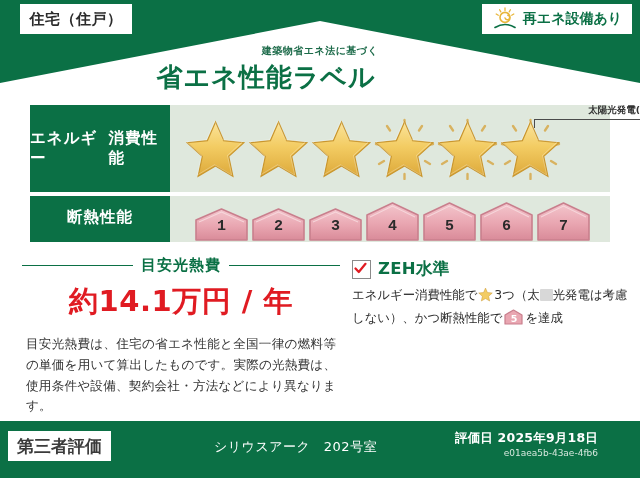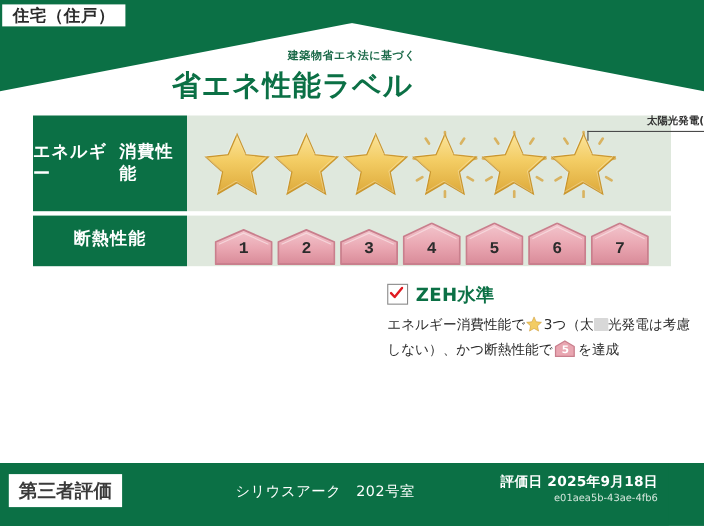--- a/index.html
+++ b/index.html
@@ -8,21 +8,21 @@
     font-family:"DejaVu Sans","Liberation Sans",sans-serif;
     background:#0b7045;
   }
   #label-root{position:relative;width:640px;height:478px;background:#0b7045;}
 
   
   .top-badge{
     position:absolute;background:#ffffff;display:flex;align-items:center;
     justify-content:center;font-weight:bold;color:#2b2b2b;
   }
-  #badge-house-type{left:2px;top:4px;width:112px;height:20px;font-size:15px;letter-spacing:.5px;}
+  #badge-house-type{left:20px;top:4px;width:112px;height:30px;font-size:15px;letter-spacing:.5px;}
   #badge-renewable{right:8px;top:4px;width:150px;height:30px;gap:5px;font-size:14px;color:#0b7045;}
   #badge-renewable .sun-wrap{width:26px;height:24px;flex:0 0 26px;}
 
   
   #house-body{
     position:absolute;left:0;top:21px;width:640px;height:400px;
     background:#ffffff;
     clip-path:polygon(0 62px, 320px 0, 640px 62px, 640px 400px, 0 400px);
   }
 
@@ -82,21 +82,21 @@
     letter-spacing:.5px;
   }
   #cost-note{
     margin-top:12px;font-size:12.6px;color:#333;line-height:1.65;text-align:justify;
     padding:0 4px;
   }
 
   
   #criteria{position:absolute;left:352px;top:258px;width:276px;}
   .crit{margin-bottom:11px;}
-  .crit-head{display:flex;align-items:flex-start;gap:7px;}
+  .crit-head{display:flex;align-items:center;gap:7px;}
   .check-box{
     width:17px;height:17px;border:1.6px solid #8a8a8a;background:#fff;
     position:relative;flex:0 0 17px;
   }
   .check-box svg{position:absolute;left:1px;top:1px;}
   .crit-title{font-size:16.5px;font-weight:bold;color:#0b7045;letter-spacing:.3px;}
   .crit-body{
     margin-top:5px;font-size:12.4px;color:#2b2b2b;line-height:1.62;
   }
   .inline-ico{display:inline-block;vertical-align:-3px;margin:0 1px;}
@@ -142,20 +142,37 @@
 <body>
 
 <div id="label-root">
 
   <div id="house-body"></div>
 
   <div class="top-badge" id="badge-house-type">
     <span>住宅（住戸）</span>
   </div>
 
+  <div class="top-badge" id="badge-renewable">
+    <span class="sun-wrap">
+      <svg width="26" height="24" viewBox="0 0 26 24">
+        <g stroke="#e8b63a" stroke-width="1.3" stroke-linecap="round" fill="none">
+          <line x1="13" y1="1" x2="13" y2="3.4"></line>
+          <line x1="7.6" y1="2.8" x2="8.8" y2="4.9"></line>
+          <line x1="18.4" y1="2.8" x2="17.2" y2="4.9"></line>
+          <line x1="4.2" y1="7" x2="6.3" y2="8.2"></line>
+          <line x1="21.8" y1="7" x2="19.7" y2="8.2"></line>
+        </g>
+        <circle cx="13" cy="10.4" r="5" fill="none" stroke="#e8b63a" stroke-width="1.6"></circle>
+        <path d="M13 10.4 a2.3 2.3 0 1 0 2.2 -2.2" fill="none" stroke="#e8b63a" stroke-width="1.4"></path>
+        <path d="M3 20.5 Q13 14.4 23 20.5" fill="none" stroke="#0b7045" stroke-width="1.6" stroke-linecap="round"></path>
+      </svg>
+    </span>
+    <span>再エネ設備あり</span>
+  </div>
 
   <div id="title-sub">建築物省エネ法に基づく</div>
   <div id="title-main">省エネ性能ラベル</div>
 
   <div id="perf-panel">
 
     <div class="perf-row" id="row-energy">
       <div class="perf-key">
         <span>エネルギー</span>
         <span>消費性能</span>
@@ -390,20 +407,29 @@
     <path d="M1 13 L26.5 1 L52 13 L52 38 L1 38 Z" fill="url(#ihb)" stroke="#c97f8d" stroke-width="1.6" stroke-linejoin="round"></path>
     <path d="M4 15 L26.5 4 L49 15" fill="none" stroke="#f7dde1" stroke-width="1.1" opacity="0.8"></path>
   </svg>
               <span class="ins-num">7</span>
             </div>
           </div>
       </div>
     </div>
   </div>
 
+  <div id="cost-block">
+    <div id="cost-head">
+      <div class="rule"></div>
+      <div class="lbl">目安光熱費</div>
+      <div class="rule"></div>
+    </div>
+    <div id="cost-value">約14.1万円 / 年</div>
+    <div id="cost-note">目安光熱費は、住宅の省エネ性能と全国一律の燃料等の単価を用いて算出したものです。実際の光熱費は、使用条件や設備、契約会社・方法などにより異なります。</div>
+  </div>
 
   <div id="criteria">
       <div class="crit">
         <div class="crit-head">
        <span class="check-box">
             <svg width="13" height="13" viewBox="0 0 13 13">
     <path d="M1.5 6.5 L4.8 10 L11.5 1.8" fill="none" stroke="#e01b22" stroke-width="2.2" stroke-linecap="round" stroke-linejoin="round"></path>
   </svg>
           </span>
        <span class="crit-title">ZEH水準</span>

